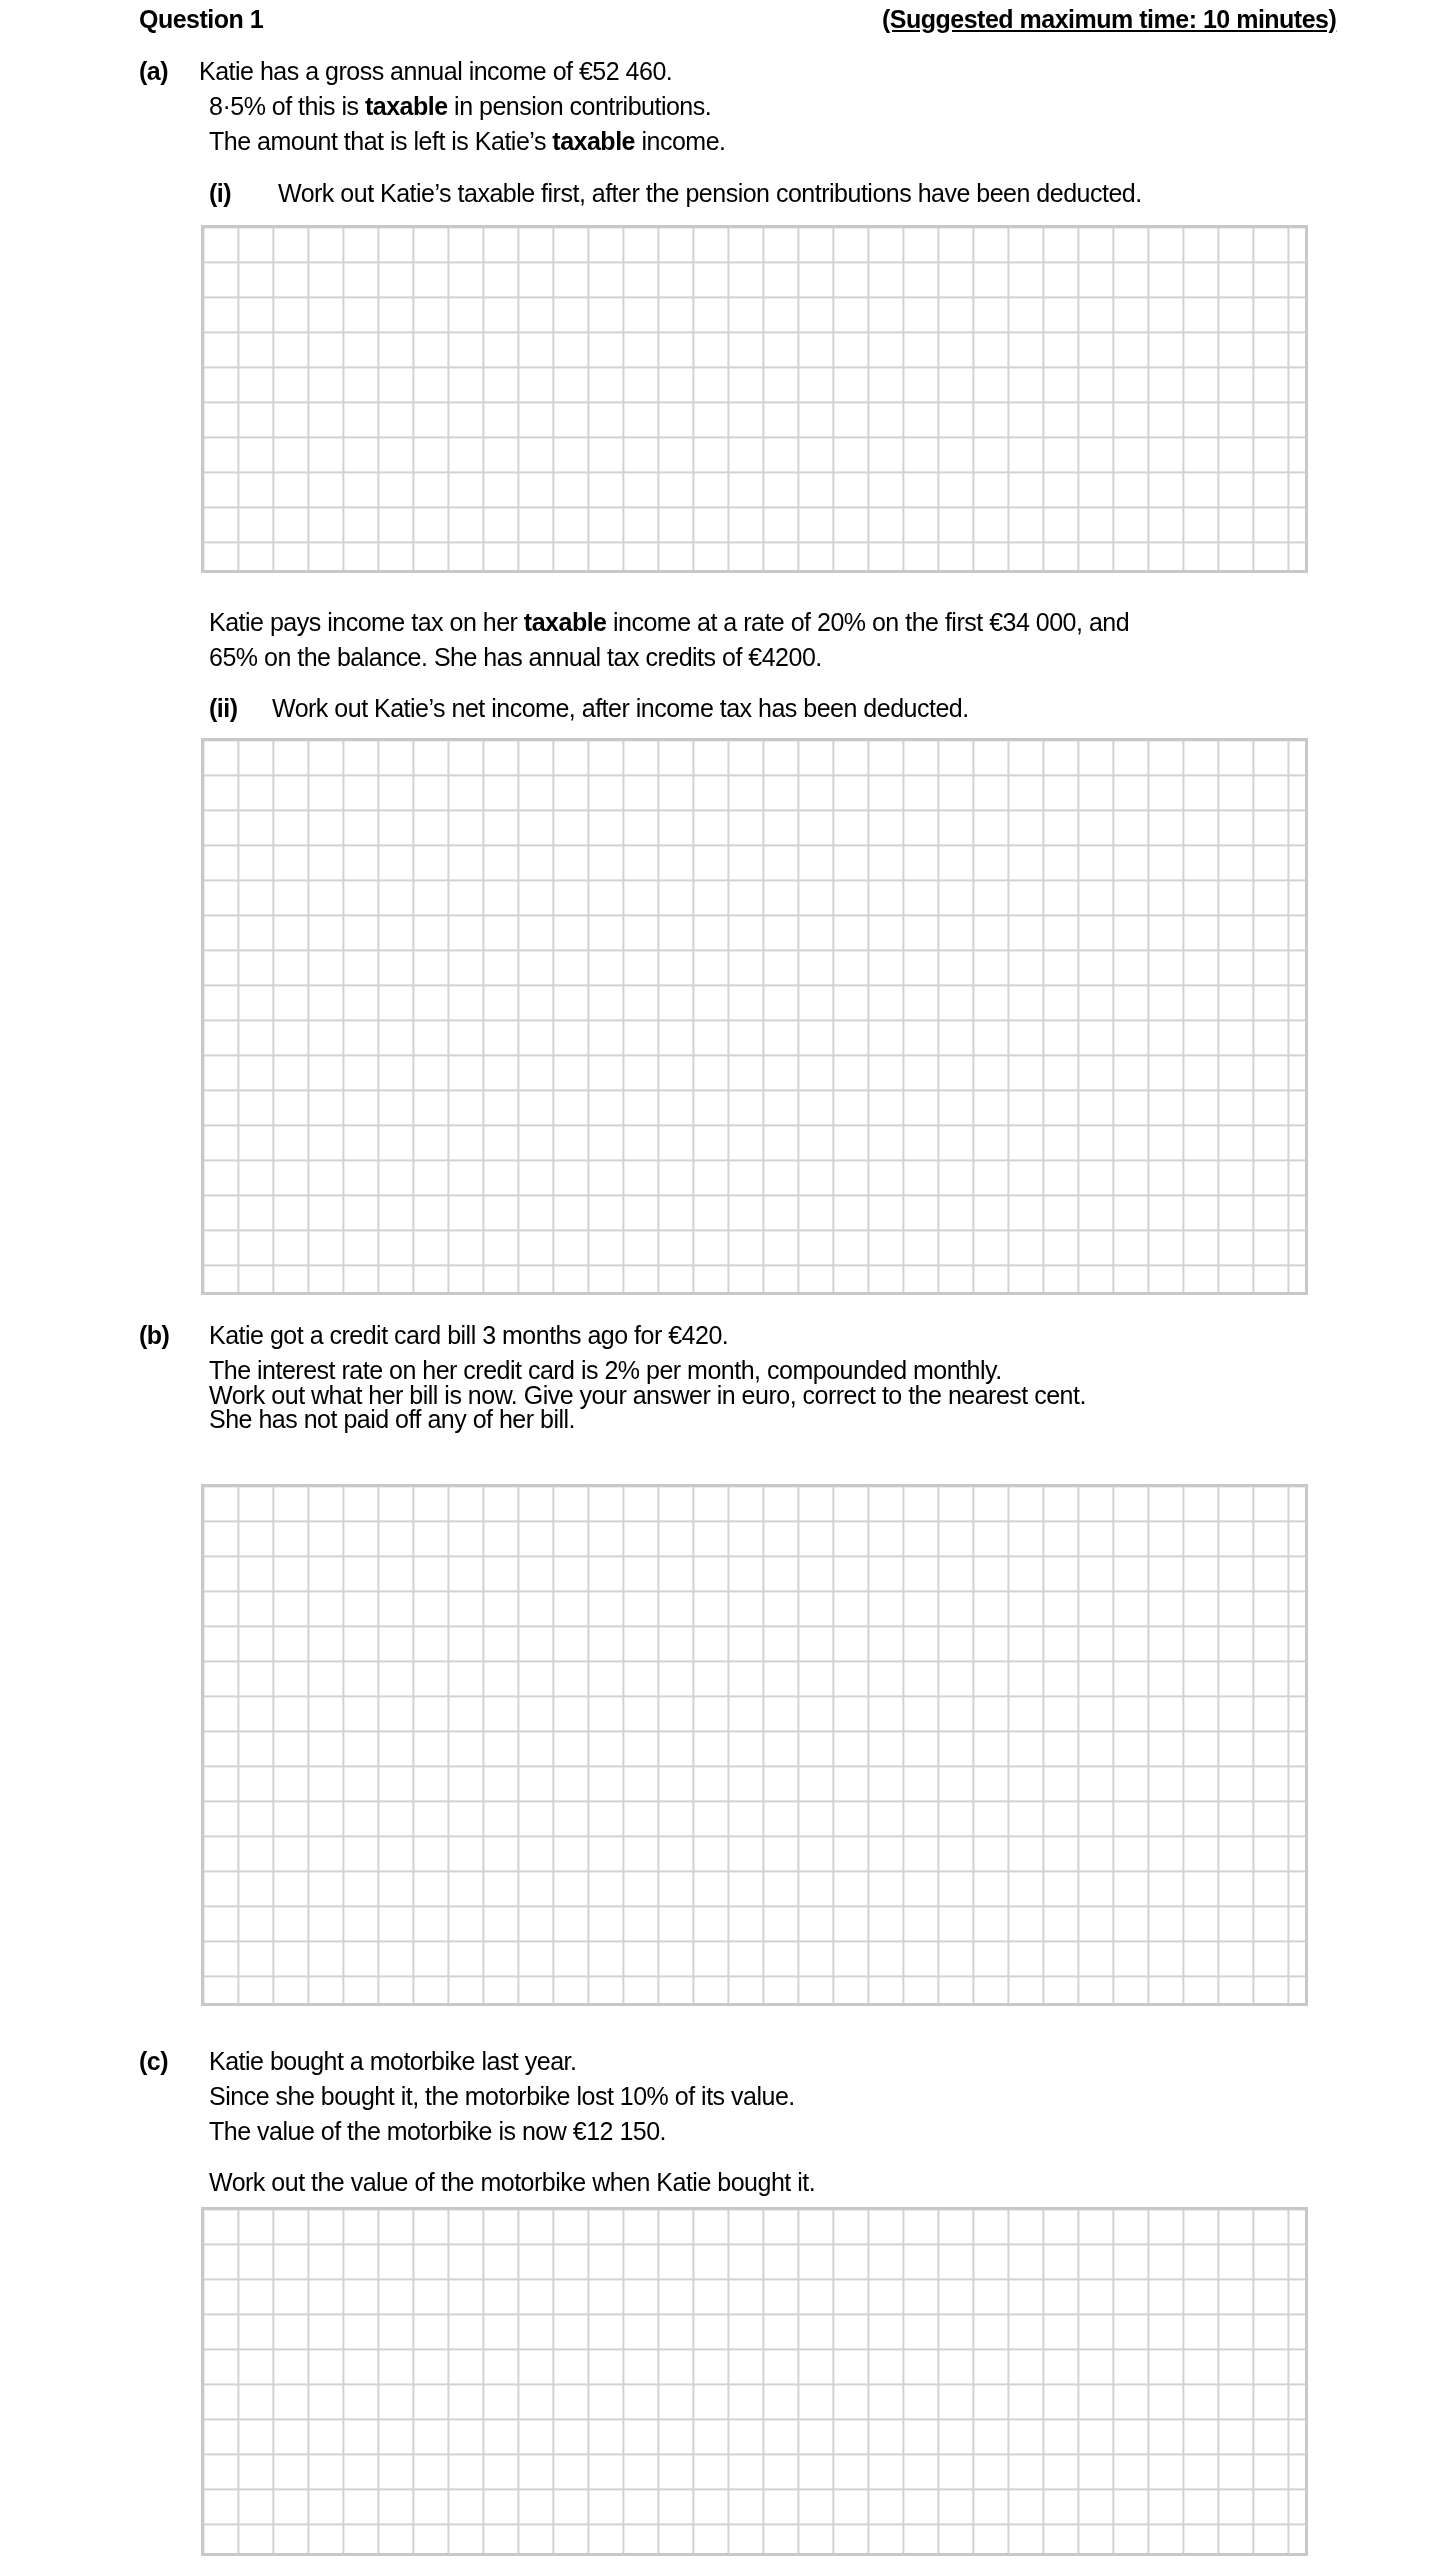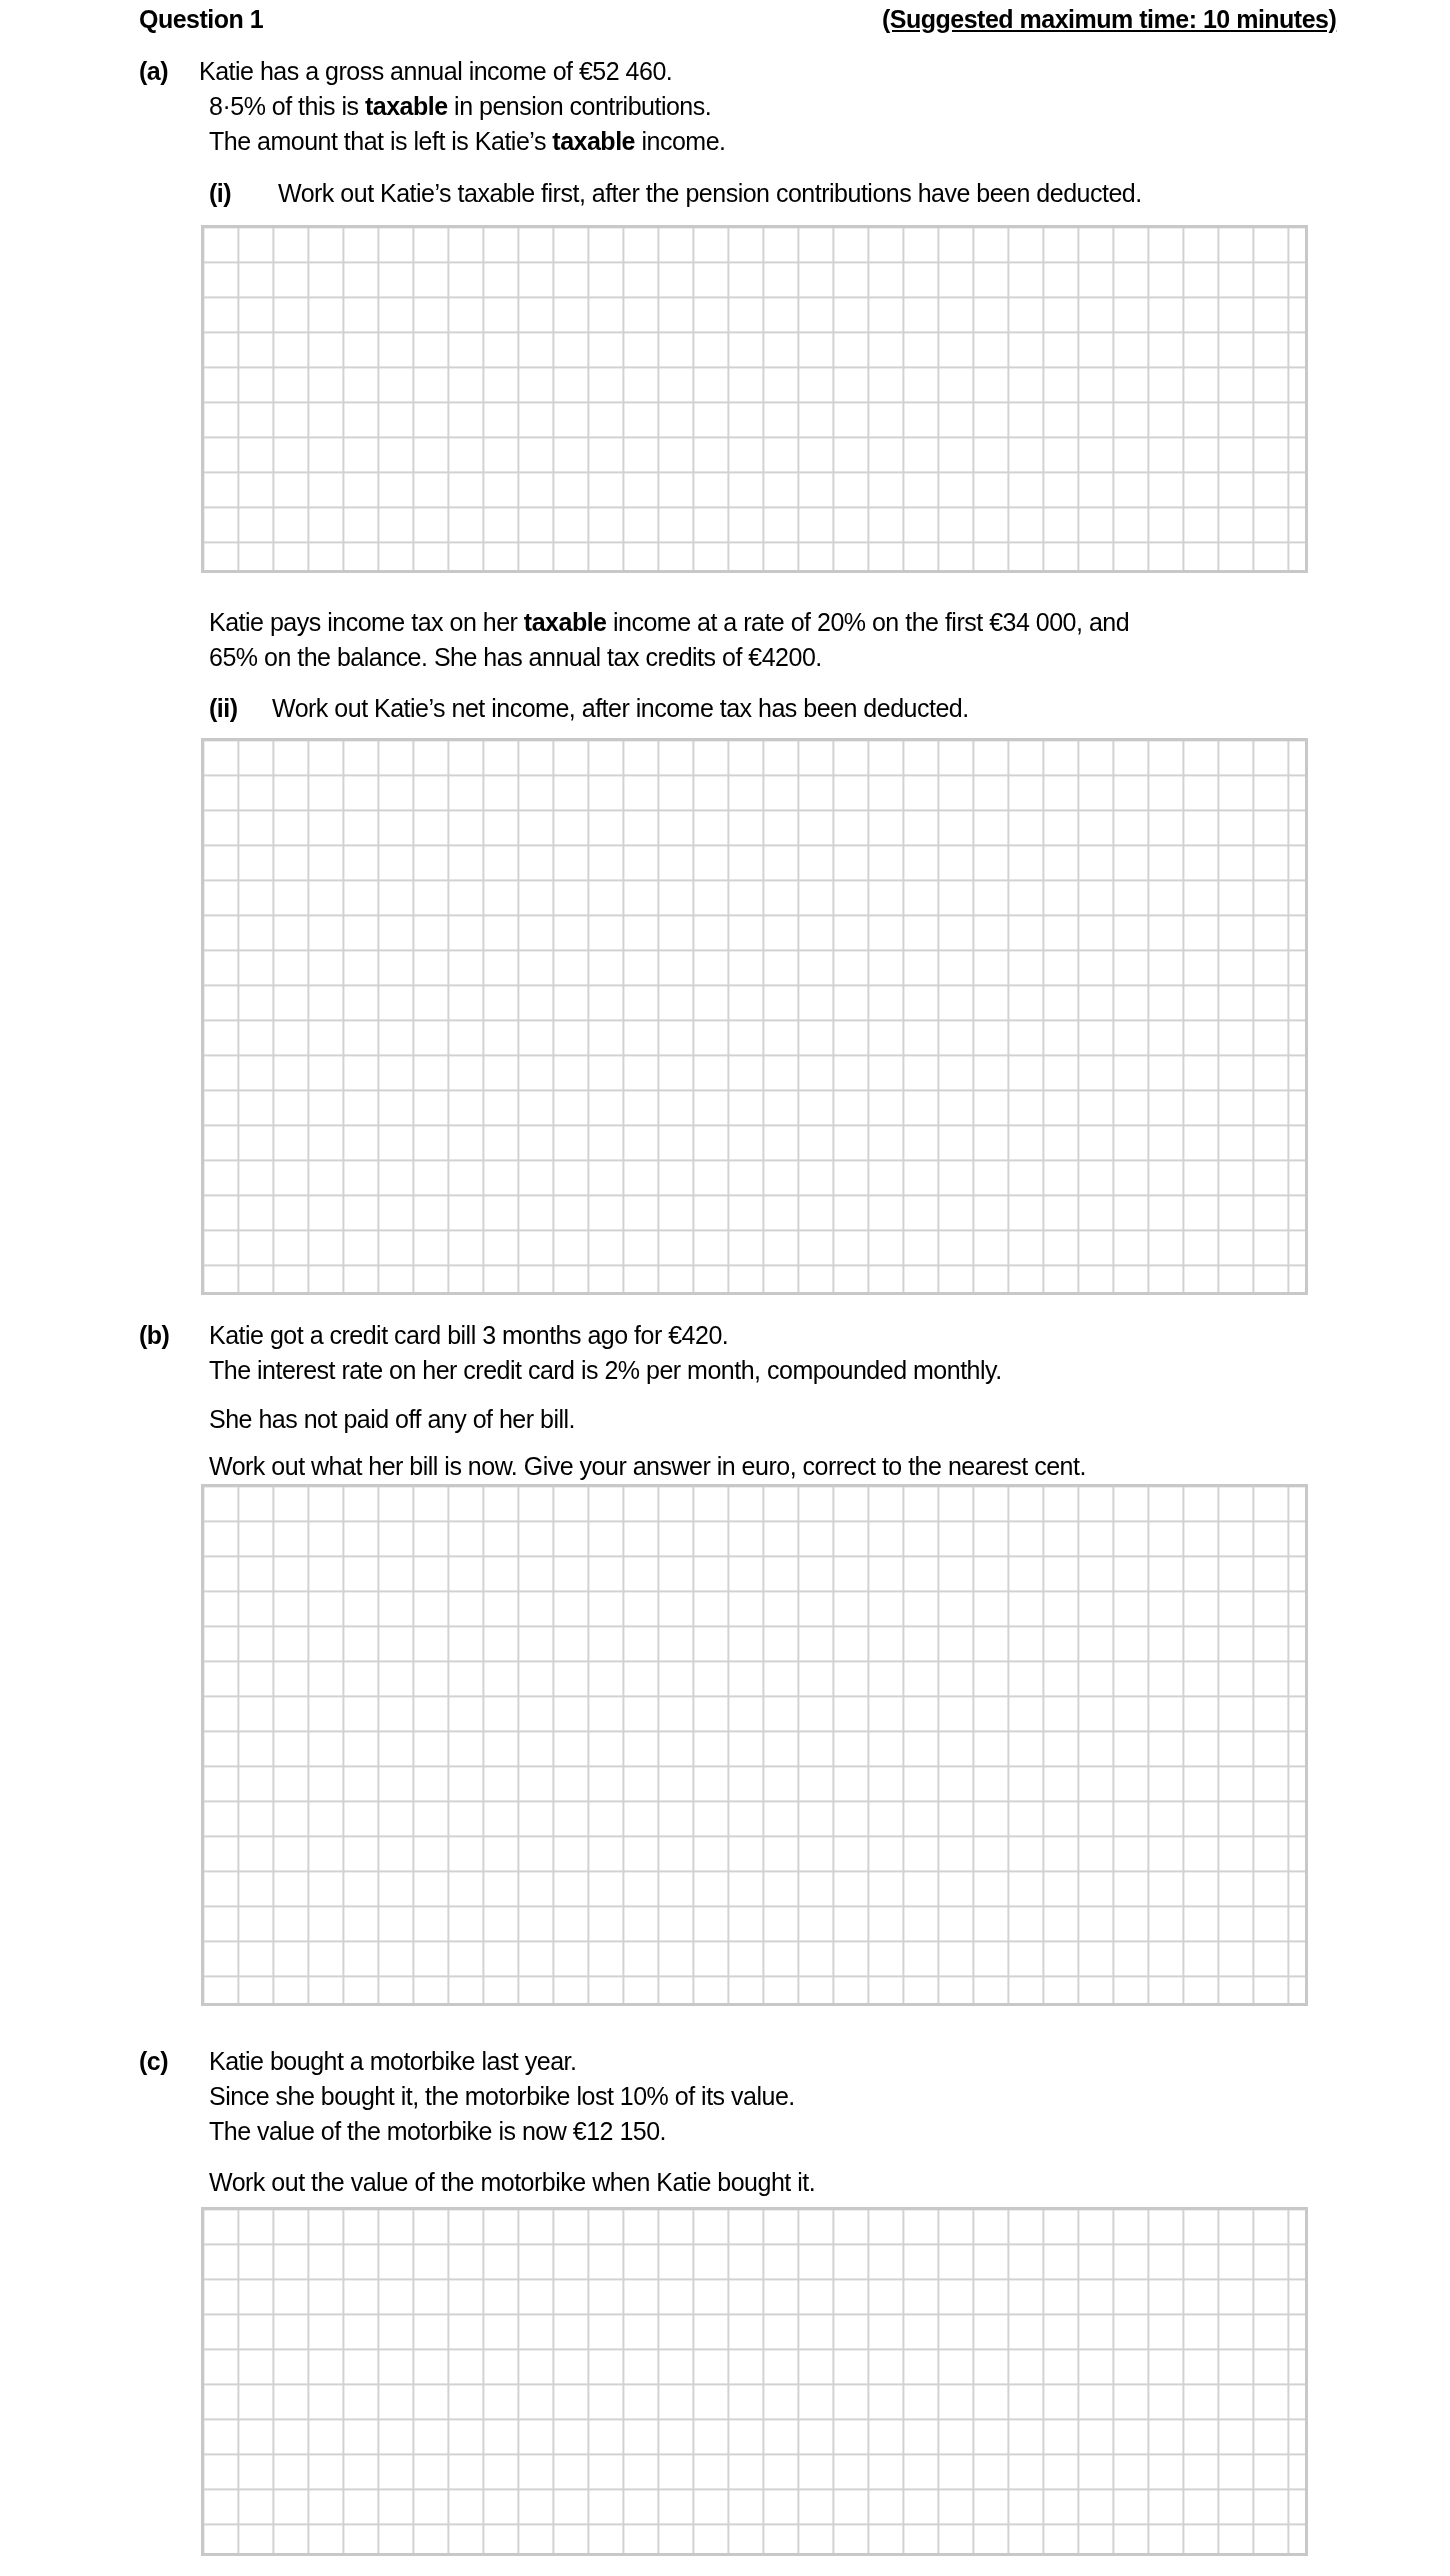--- a/index.html
+++ b/index.html
@@ -47,21 +47,21 @@
 
 <div class="abs txt bold" style="left:209px; top:691px;">(ii)</div>
 <div class="abs txt" style="left:272px; top:691px;">Work out Katie’s net income, after income tax has been deducted.</div>
 
 <div class="grid" style="top:738px; height:557px;"></div>
 
 <div class="abs txt bold" style="left:139px; top:1318px;">(b)</div>
 <div class="abs txt" style="left:209px; top:1318px;">Katie got a credit card bill 3 months ago for €420.</div>
 <div class="abs txt" style="left:209px; top:1353px;">The interest rate on her credit card is 2% per month, compounded monthly.</div>
 <div class="abs txt" style="left:209px; top:1388px;margin-top:14px;">She has not paid off any of her bill.</div>
-<div class="abs txt" style="left:209px; top:1449px;">Work out what her bill is now.  Give your answer in euro, correct to the nearest cent.</div>
+<div class="abs txt" style="left:209px; top:1378px;">Work out what her bill is now.  Give your answer in euro, correct to the nearest cent.</div>
 
 <div class="grid" style="top:1484px; height:522px;"></div>
 
 <div class="abs txt bold" style="left:139px; top:2044px;">(c)</div>
 <div class="abs txt" style="left:209px; top:2044px;">Katie bought a motorbike last year.</div>
 <div class="abs txt" style="left:209px; top:2079px;">Since she bought it, the motorbike lost 10% of its value.</div>
 <div class="abs txt" style="left:209px; top:2114px;text-align:right;">The value of the motorbike is now €12 150.</div>
 <div class="abs txt" style="left:209px; top:2165px;">Work out the value of the motorbike when Katie bought it.</div>
 
 <div class="grid" style="top:2207px; height:349px;"></div>

